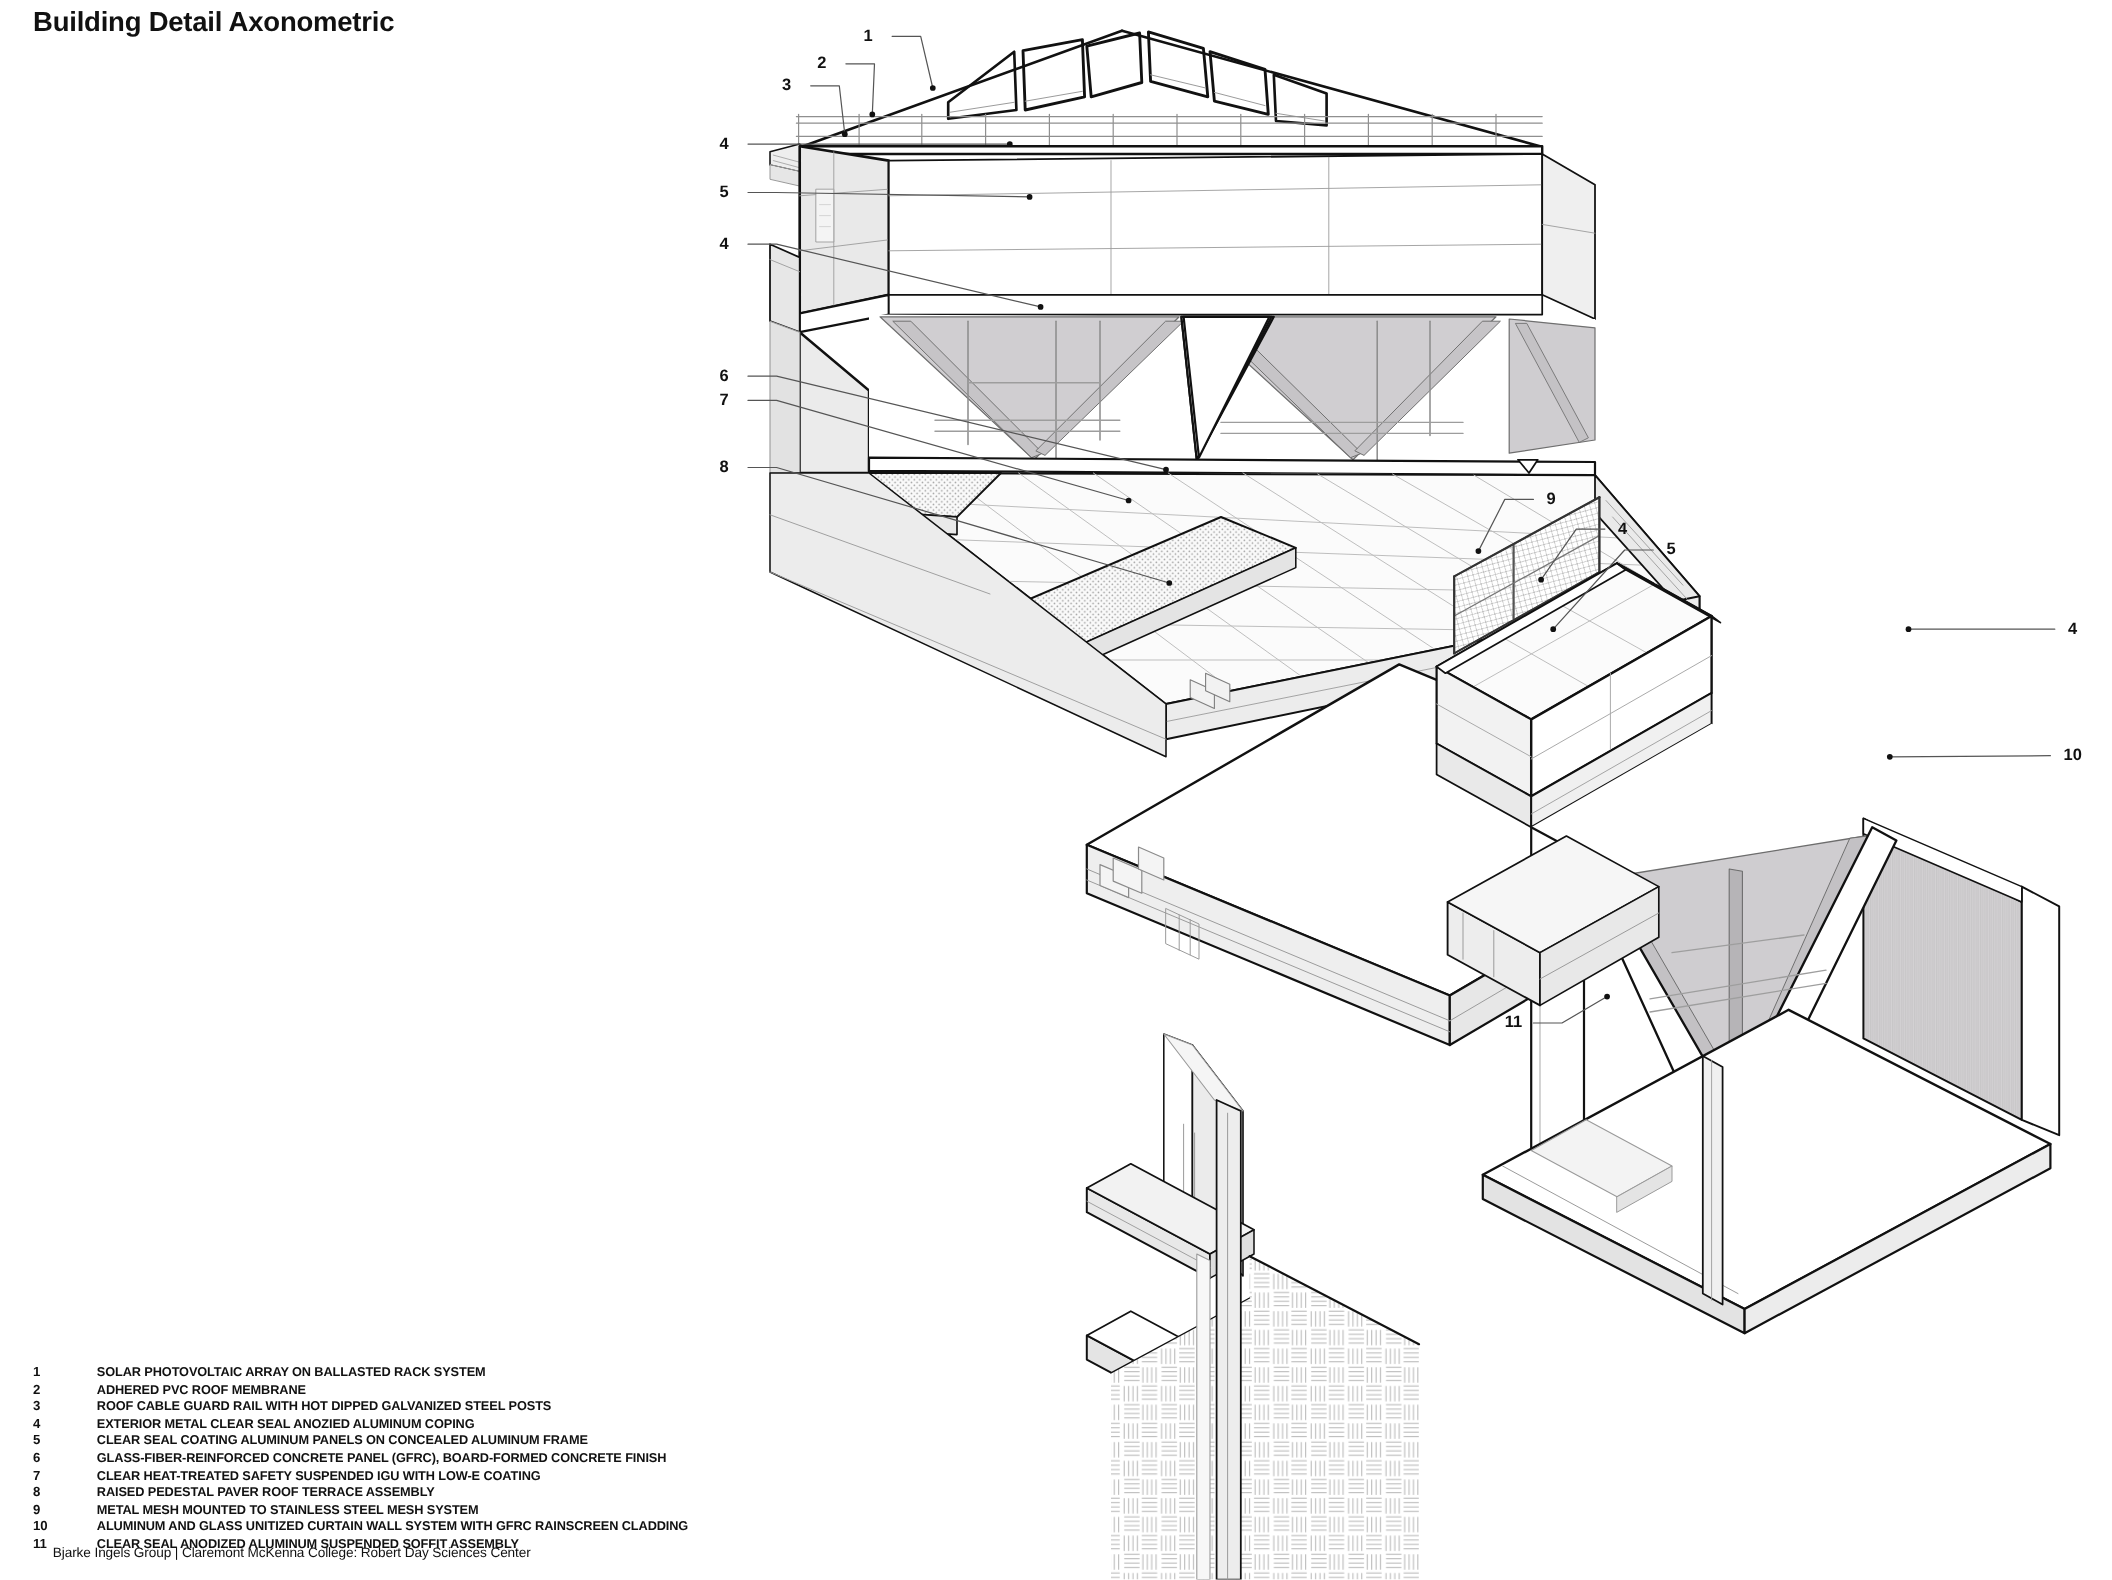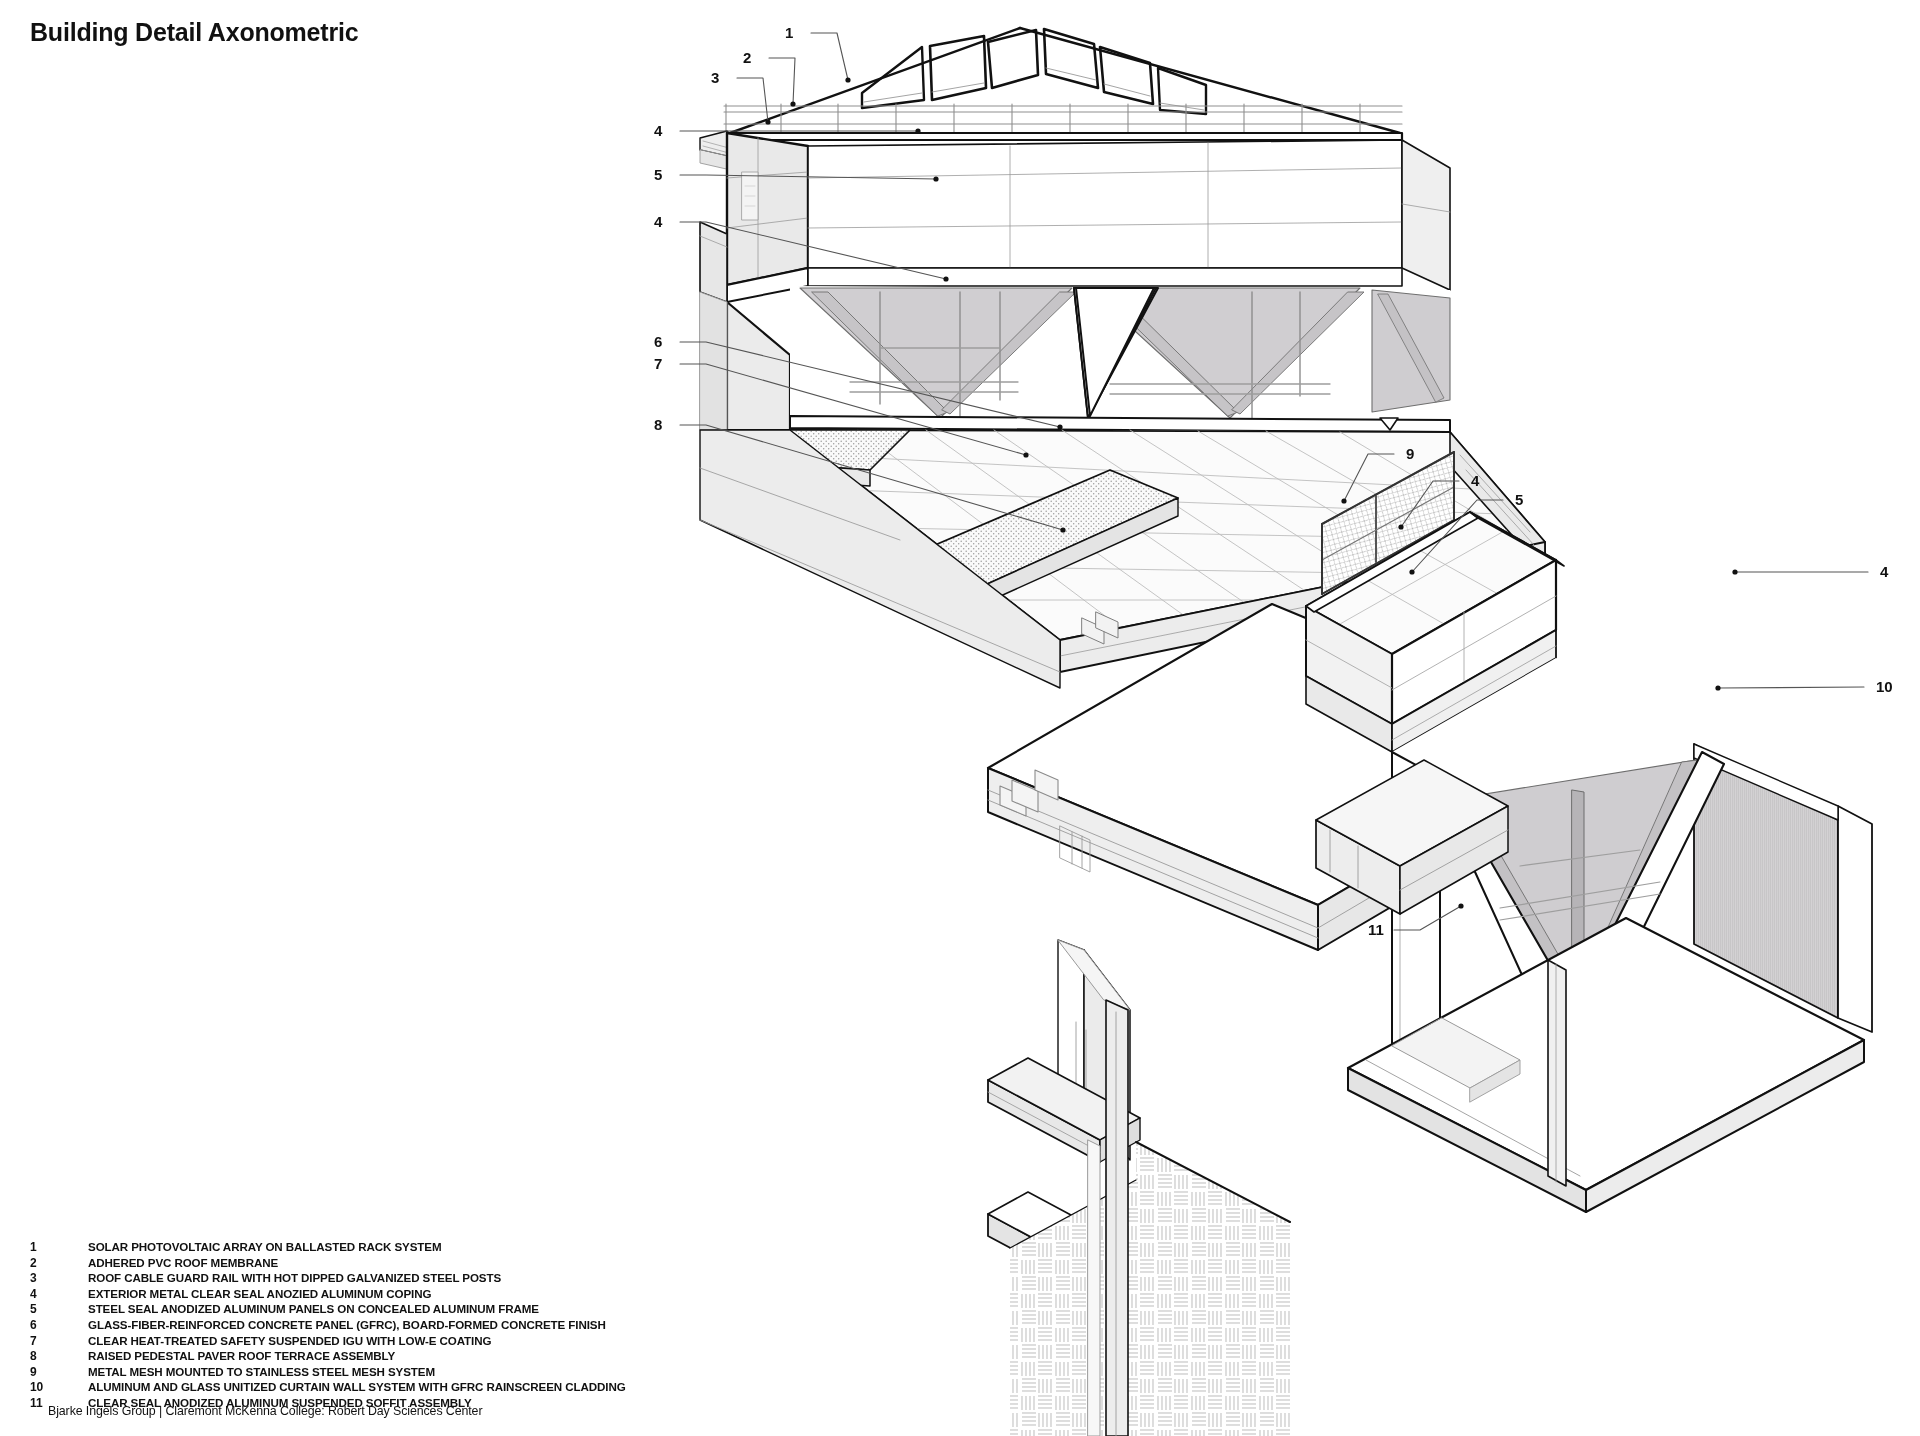--- a/index.html
+++ b/index.html
@@ -19,21 +19,20 @@
   
   .sheet-title {
     position: absolute;
     left: 30px;
     top: 6px;
     font-size: 25px;
     font-weight: 700;
     letter-spacing: -0.2px;
     color: #111111;
     white-space: nowrap;
-    margin-top: 12px;
   }
 
   
   #drawing {
     position: absolute;
     left: 0;
     top: 0;
     width: 1920px;
     height: 1436px;
   }
@@ -537,21 +536,21 @@
   <div class="legend-row">
     <span class="legend-num">3</span>
     <span class="legend-text">ROOF CABLE GUARD RAIL WITH HOT DIPPED GALVANIZED STEEL POSTS</span>
   </div>
   <div class="legend-row">
     <span class="legend-num">4</span>
     <span class="legend-text">EXTERIOR METAL CLEAR SEAL ANOZIED ALUMINUM COPING</span>
   </div>
   <div class="legend-row">
     <span class="legend-num">5</span>
-    <span class="legend-text">STEEL SEAL ANODIZED ALUMINUM PANELS ON CONCEALED ALUMINUM FRAME</span>
+    <span class="legend-text">CLEAR SEAL COATING ALUMINUM PANELS ON CONCEALED ALUMINUM FRAME</span>
   </div>
   <div class="legend-row">
     <span class="legend-num">6</span>
     <span class="legend-text">GLASS-FIBER-REINFORCED CONCRETE PANEL (GFRC), BOARD-FORMED CONCRETE FINISH</span>
   </div>
   <div class="legend-row">
     <span class="legend-num">7</span>
     <span class="legend-text">CLEAR HEAT-TREATED SAFETY SUSPENDED IGU WITH LOW-E COATING</span>
   </div>
   <div class="legend-row">

